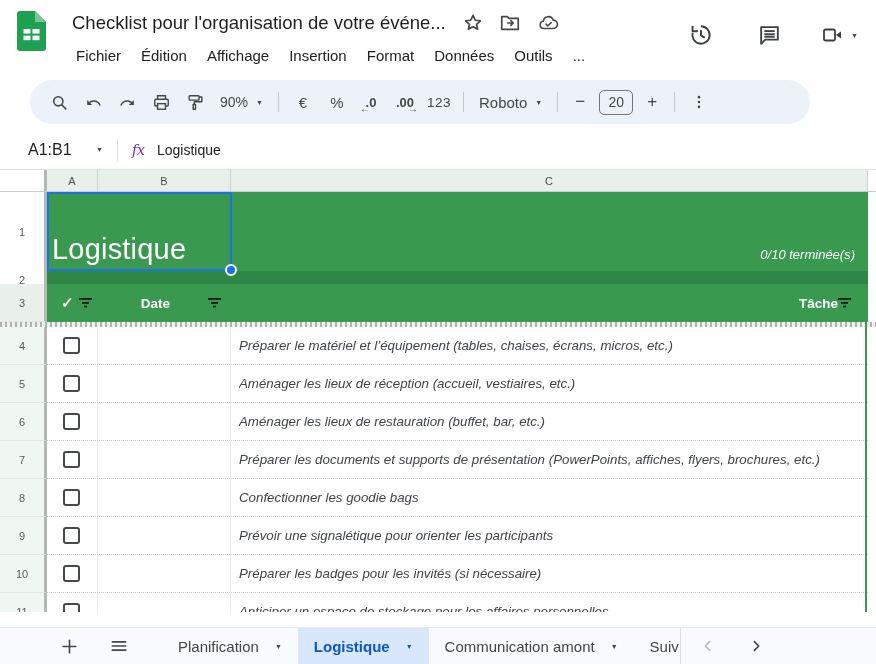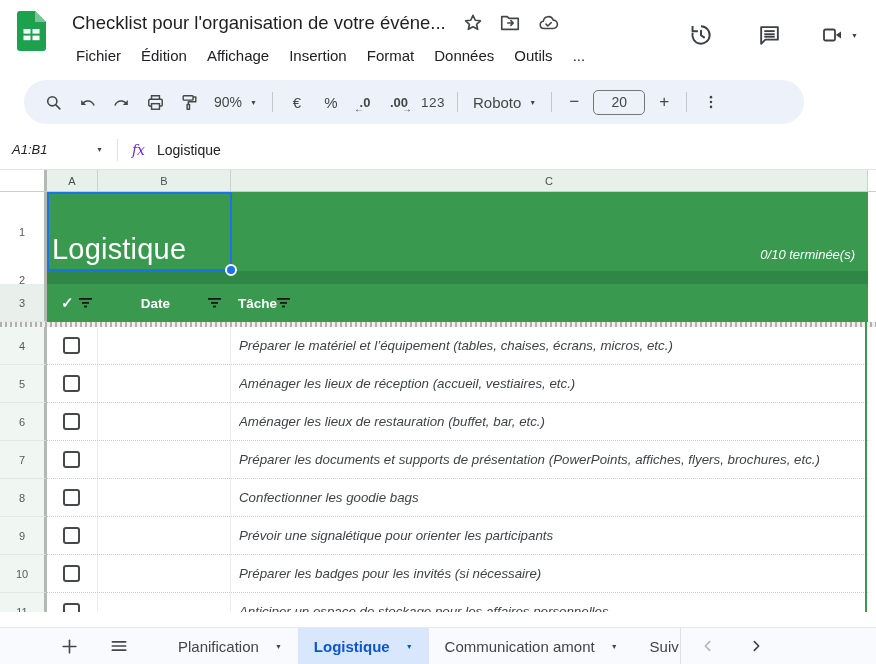--- a/index.html
+++ b/index.html
@@ -13,43 +13,43 @@
   .title-row { position:absolute; left:72px; top:12px; display:flex; align-items:center; gap:16px; }
   .doc-title { font-size:18.5px; color:#1f1f1f; white-space:nowrap; }
   .doc-icons { display:flex; align-items:center; gap:15px; }
   .doc-icons svg { display:block; }
   .menu-row { position:absolute; left:66px; top:43px; display:flex; align-items:center; height:24px; }
   .menu-item { font-size:15px; color:#202124; padding:2px 10px; border-radius:4px; cursor:default; white-space:nowrap; }
   .top-actions { position:absolute; right:18px; top:18px; display:flex; align-items:center; gap:34px; }
   .top-action { display:flex; align-items:center; gap:5px; }
 
   
-  .toolbar { position:absolute; top:80px; left:24px; width:780px; height:44px; background:#edf2fa;
+  .toolbar { position:absolute; top:80px; left:30px; width:780px; height:44px; background:#edf2fa;
              border-radius:22px; display:flex; align-items:center; padding:0 12px; }
   .tbtn { width:34px; height:34px; display:flex; align-items:center; justify-content:center;
           border-radius:50%; color:#444746; flex:none; }
   .tbtn svg { display:block; }
   .tlabel { font-size:14px; color:#444746; }
   .tdiv { width:1px; height:20px; background:#c4c7c5; margin:0 7px; flex:none; }
   .caret { font-size:7px; color:#444746; line-height:1; }
   .zoom-ctl, .font-ctl { display:flex; align-items:center; gap:8px; padding:0 8px; height:34px; border-radius:6px; }
   .font-ctl { }
   .decicon { position:relative; font-size:13px; font-weight:700; color:#444746; width:26px; text-align:center; }
   .decicon .decarrow { position:absolute; font-size:10px; font-weight:400; top:8px; }
   .dec-left .decarrow { left:2px; }
   .dec-right .decarrow { right:0px; }
   .num123 { font-size:13.5px; color:#444746; letter-spacing:0.5px; }
-  .sizebox { width:52px; height:25px; border:1px solid #747775; border-radius:5px; display:flex;
+  .sizebox { width:34px; height:25px; border:1px solid #747775; border-radius:5px; display:flex;
              align-items:center; justify-content:center; font-size:14px; color:#444746; margin:0 4px; }
   .pm { font-size:17px; color:#444746; width:30px; text-align:center; }
 
   
   .formulabar { position:absolute; top:130px; left:0; width:876px; height:40px; background:#fff;
                 border-bottom:1px solid #e1e3e1; display:flex; align-items:center; }
-  .namebox { width:96px; padding-left:12px; font-size:13px; color:#202124;font-style:italic; }
+  .namebox { width:96px; padding-left:28px; font-size:16px; color:#202124; }
   .fx { font-family:"DejaVu Serif", serif; font-style:italic; font-size:14px; color:#6d28d9; margin:0 12px 0 14px; }
   .formula-text { font-size:14px; color:#202124; }
   .fdiv { width:1px; height:22px; background:#e1e3e1; margin-left:14px; }
 
   
   .grid { position:absolute; top:170px; left:0; width:876px; height:442px; }
   .colheads { display:flex; height:22px; border-bottom:1px solid #c9cdca; }
   .corner { width:47px; background:#fff; border-right:3px solid #b4b8b5; flex:none; }
   .colhead { background:#e7f0ea; border-right:1px solid #ccd3ce; font-size:11px; color:#4b4f52;
              display:flex; align-items:center; justify-content:center; flex:none; }
@@ -73,21 +73,21 @@
   .row2 .rowhead span { position:absolute; top:3px; left:0; right:0; text-align:center; }
   .row2 .sliver { width:821px; background:var(--green-dark); flex:none; }
 
   .row3 { display:flex; height:38px; }
   .row3 .rowhead { background:#e9efeb; }
   .row3 .cells { background:var(--green); width:821px; flex:none; color:#fff; font-weight:700; font-size:13.5px; }
   .hc-a { width:51px; display:flex; align-items:center; justify-content:space-between; padding:0 6px 0 14px; flex:none; }
   .hc-b { width:133px; position:relative; display:flex; align-items:center; flex:none; }
   .hc-b .hlabel { position:absolute; left:0; right:18px; text-align:center; }
   .hc-b .filter { position:absolute; right:10px; top:13px; }
-  .hc-c { flex:1; display:flex; align-items:center; justify-content:flex-start; padding:0 17px 0 7px; }
+  .hc-c { flex:1; display:flex; align-items:center; justify-content:flex-end; padding:0 17px 0 7px; }
   .checkmark { font-size:15px; font-weight:700; }
 
   .frozen-divider { height:5px; background:repeating-linear-gradient(90deg,#aeb3b0 0 2px,#eef0ef 2px 5px); }
 
   .trow { display:flex; height:38px; }
   .trow .cells { width:821px; flex:none; border-bottom:1px dotted #c7ccc9; position:relative;font-style:italic; }
   .cell-a { width:51px; flex:none; display:flex; align-items:center; border-right:1px solid #ebeeec; }
   .cell-b { width:133px; flex:none; border-right:1px solid #ebeeec; }
   .cell-c { flex:1; display:flex; align-items:center; padding-left:8px; }
   .checkbox { width:17px; height:17px; border:2px solid #45484c; border-radius:3px; margin-left:16px; background:#fff; }

